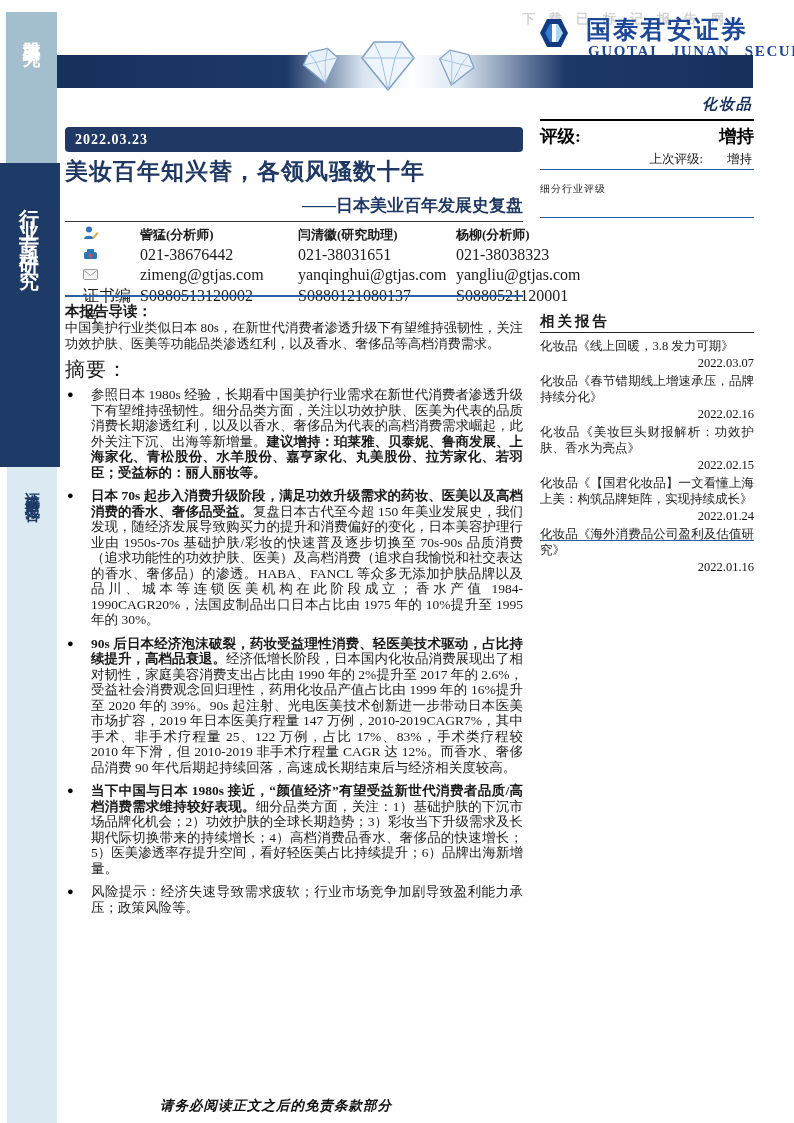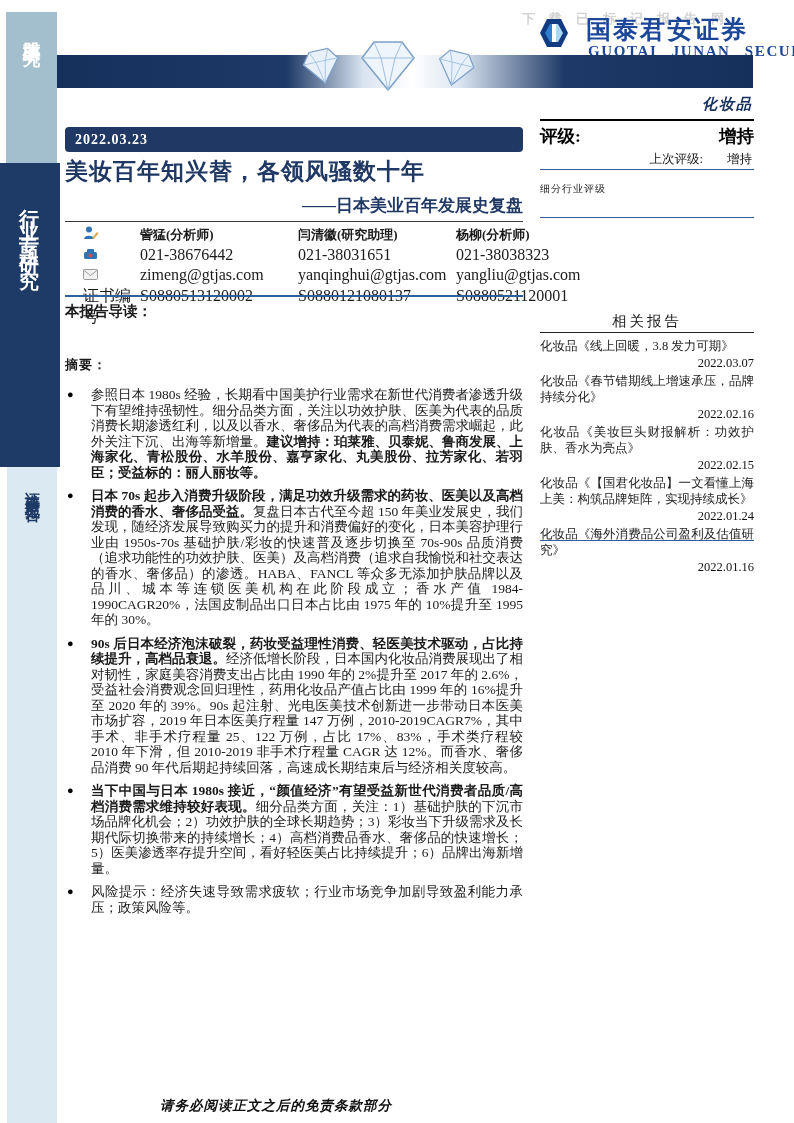--- a/index.html
+++ b/index.html
@@ -82,21 +82,21 @@
   .analysts .name { font-weight:bold; font-size:13px; white-space:nowrap; }
   .analysts .cell { font-size:16px; white-space:nowrap; }
   .analysts .cert-label { font-size:16px; }
   .icon-cell { align-self:center; }
   .rule-blue-wide { top:295px; width:458px; border-top:2px solid #2e5fa3; }
 
   .intro-title { top:302px; font-size:14.5px; font-weight:bold; }
   .intro-body {
     top:320px; width:458px; font-size:13.2px; line-height:16px; text-align:justify;
   }
-  .abstract-title { top:356px; font-size:13px; font-weight:bold; letter-spacing:1px; }
+  .abstract-title { top:356px; font-size:20px; font-weight:normal; letter-spacing:1px; }
 
   .bullets { top:387px; width:458px; }
   .bullet { display:flex; margin-bottom:8px; }
   .bullet .marker { width:26px; flex:none; font-size:11px; line-height:15.5px; color:#000; padding-left:2px; }
   .bullet .btxt {
     flex:1; font-size:13.5px; line-height:15.5px; text-align:justify;
   }
   .bullet .bld { font-weight:bold; }
 
   .footer-note {
@@ -112,21 +112,21 @@
     font-size:17.5px; font-weight:bold; color:#000;
   }
   .prev-row {
     top:151px; width:214px; display:flex; justify-content:flex-end; gap:24px;
     font-size:12.5px; padding-right:2px;
   }
   .r-blue-a { top:169px; width:214px; border-top:1.5px solid #2e5fa3; }
   .r-sub { top:182px; font-size:10px; letter-spacing:1px; }
   .r-blue-b { top:217px; width:214px; border-top:1.5px solid #2e5fa3; }
 
-  .rel-title { top:312px; font-size:14.5px; font-weight:normal; letter-spacing:3px;text-align:center; }
+  .rel-title { top:312px; font-size:14.5px; font-weight:bold; letter-spacing:3px; }
   .rel-line { top:332px; width:214px; border-top:1.5px solid #222; }
   .rel-list { top:338px; width:214px; }
   .rel-item .rtitle { font-size:12.5px; line-height:16.5px; text-align:justify; color:#222; }
   .rel-item .rdate { font-size:12.5px; text-align:right; margin:1px 0 2px; color:#111; }
   .r-blue-c { top:540px; width:214px; border-top:1.5px solid #2e5fa3; }
 </style>
 </head>
 <body>
 
 <div id="page">
@@ -208,20 +208,21 @@
     <span class="cell">yangliu@gtjas.com</span>
 
     <span class="cert-label">证书编号</span>
     <span class="cell">S0880513120002</span>
     <span class="cell">S0880121080137</span>
     <span class="cell">S0880521120001</span>
   </div>
   <div class="abs main rule-blue-wide"></div>
 
   <div class="abs main intro-title">本报告导读：</div>
+  <p class="abs main intro-body">中国美护行业类似日本 80s，在新世代消费者渗透升级下有望维持强韧性，关注功效护肤、医美等功能品类渗透红利，以及香水、奢侈品等高档消费需求。</p>
 
   <div class="abs main abstract-title">摘要：</div>
 
   <div class="abs main bullets">
     <div class="bullet">
       <span class="marker">●</span>
       <p class="btxt"><span class="bld"></span><span>参照日本 1980s 经验，长期看中国美护行业需求在新世代消费者渗透升级下有望维持强韧性。细分品类方面，关注以功效护肤、医美为代表的品质消费长期渗透红利，以及以香水、奢侈品为代表的高档消费需求崛起，此外关注下沉、出海等新增量。</span><span class="bld">建议增持：珀莱雅、贝泰妮、鲁商发展、上海家化、青松股份、水羊股份、嘉亨家化、丸美股份、拉芳家化、若羽臣；受益标的：丽人丽妆等。</span></p>
     </div>
     <div class="bullet">
       <span class="marker">●</span>

